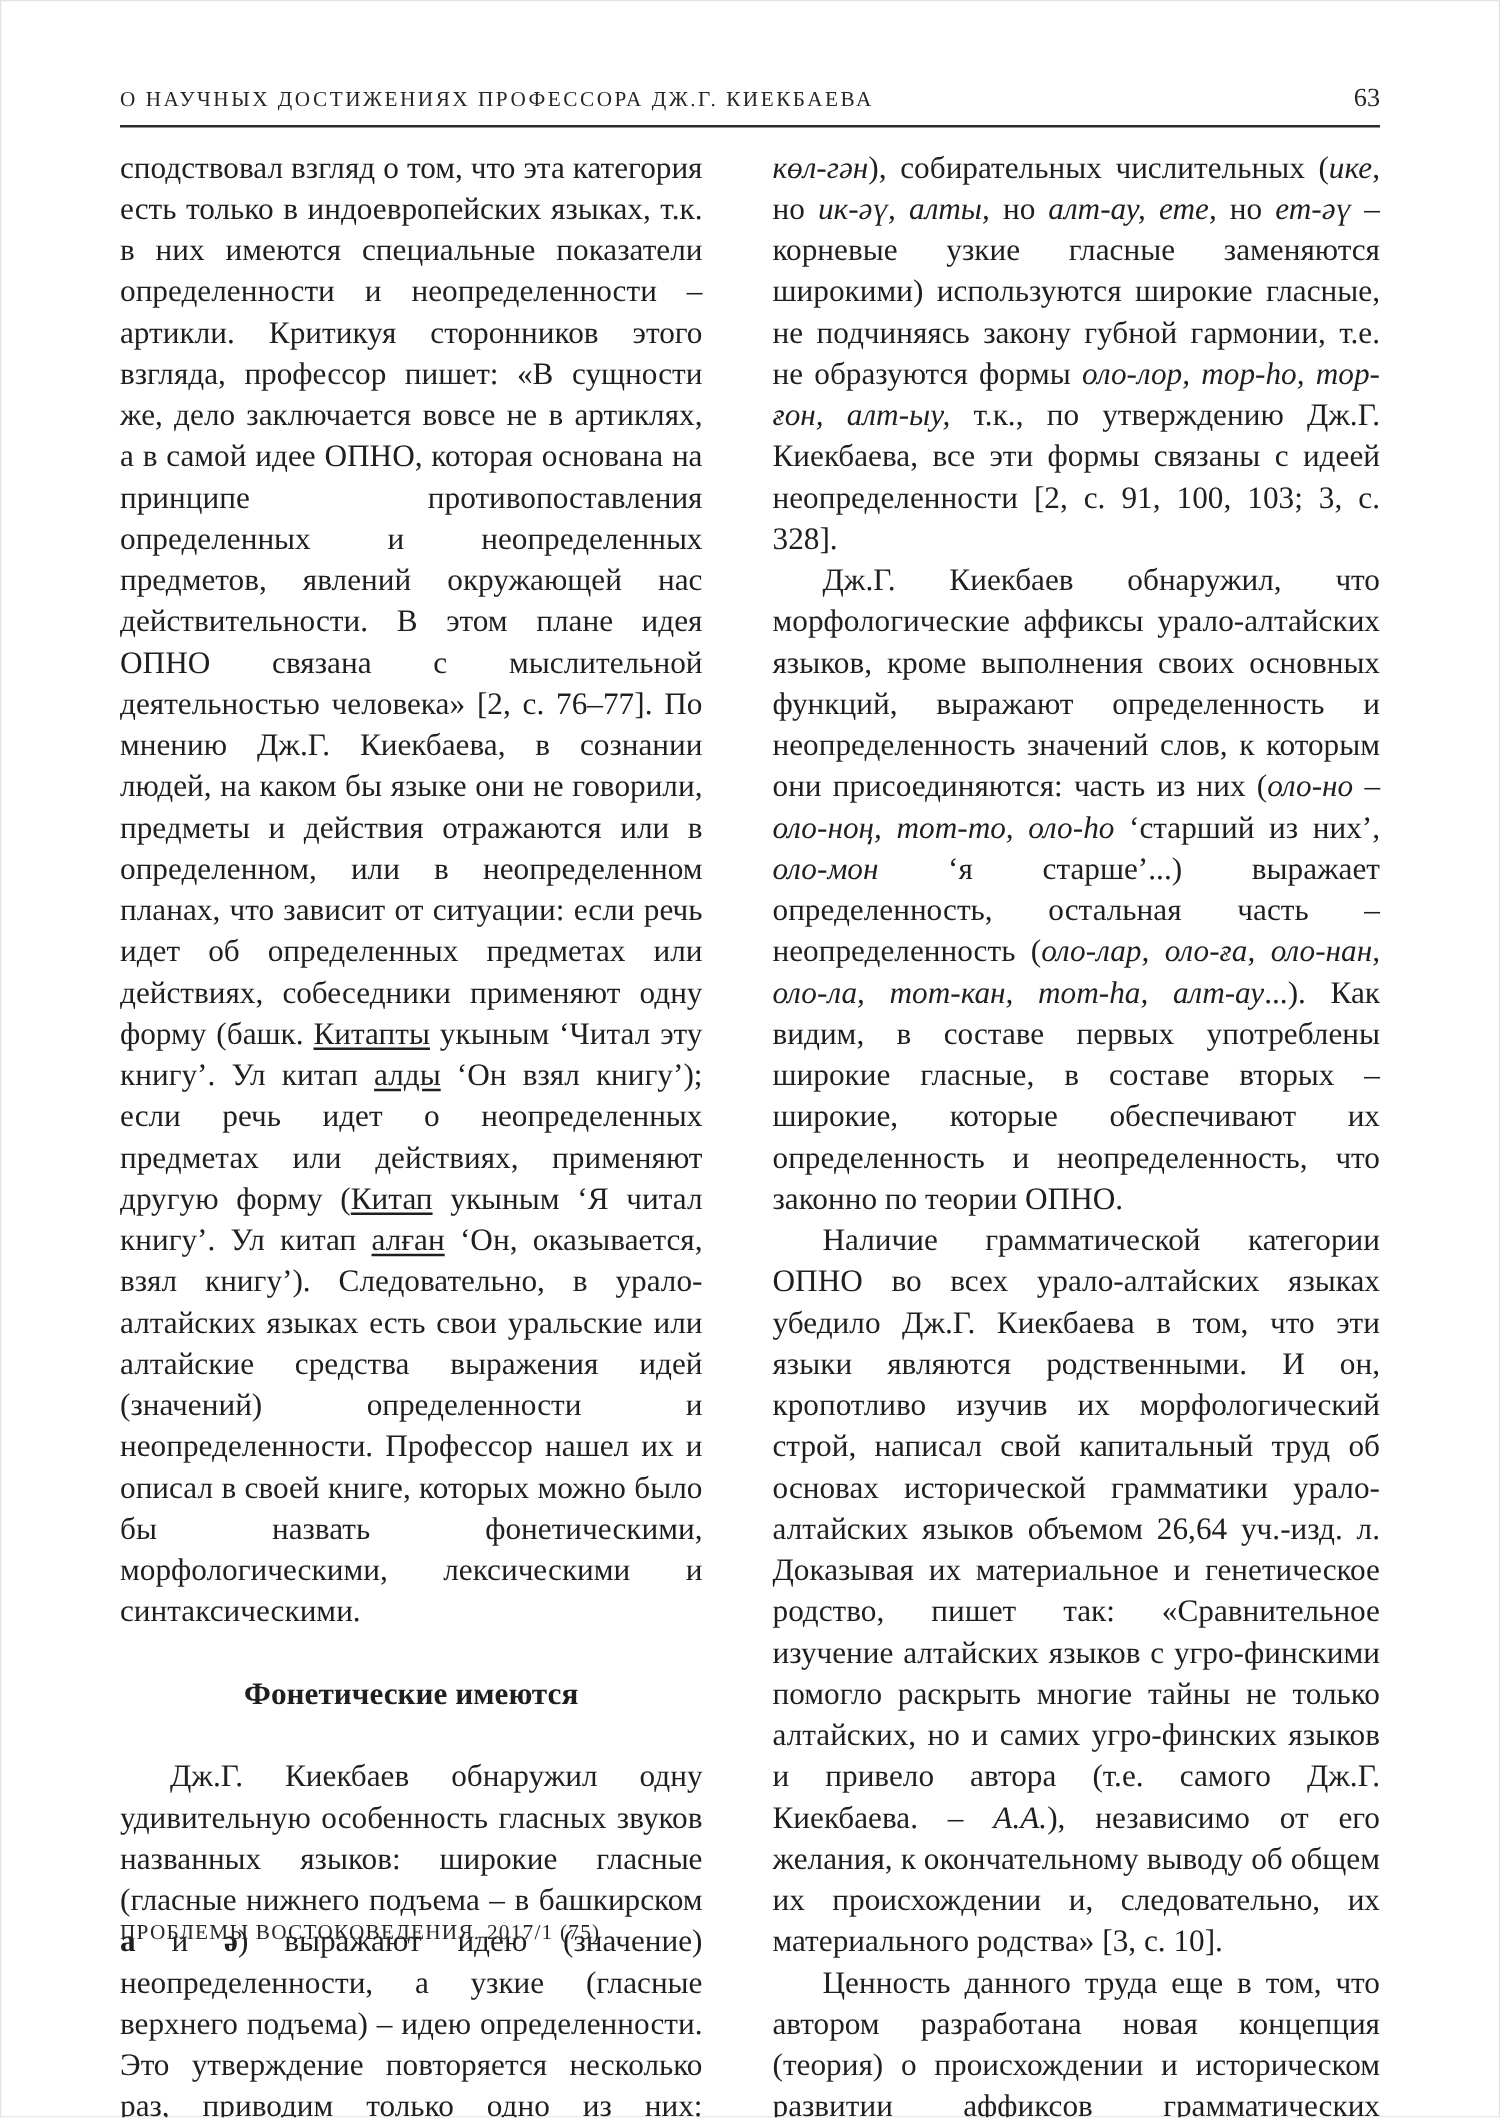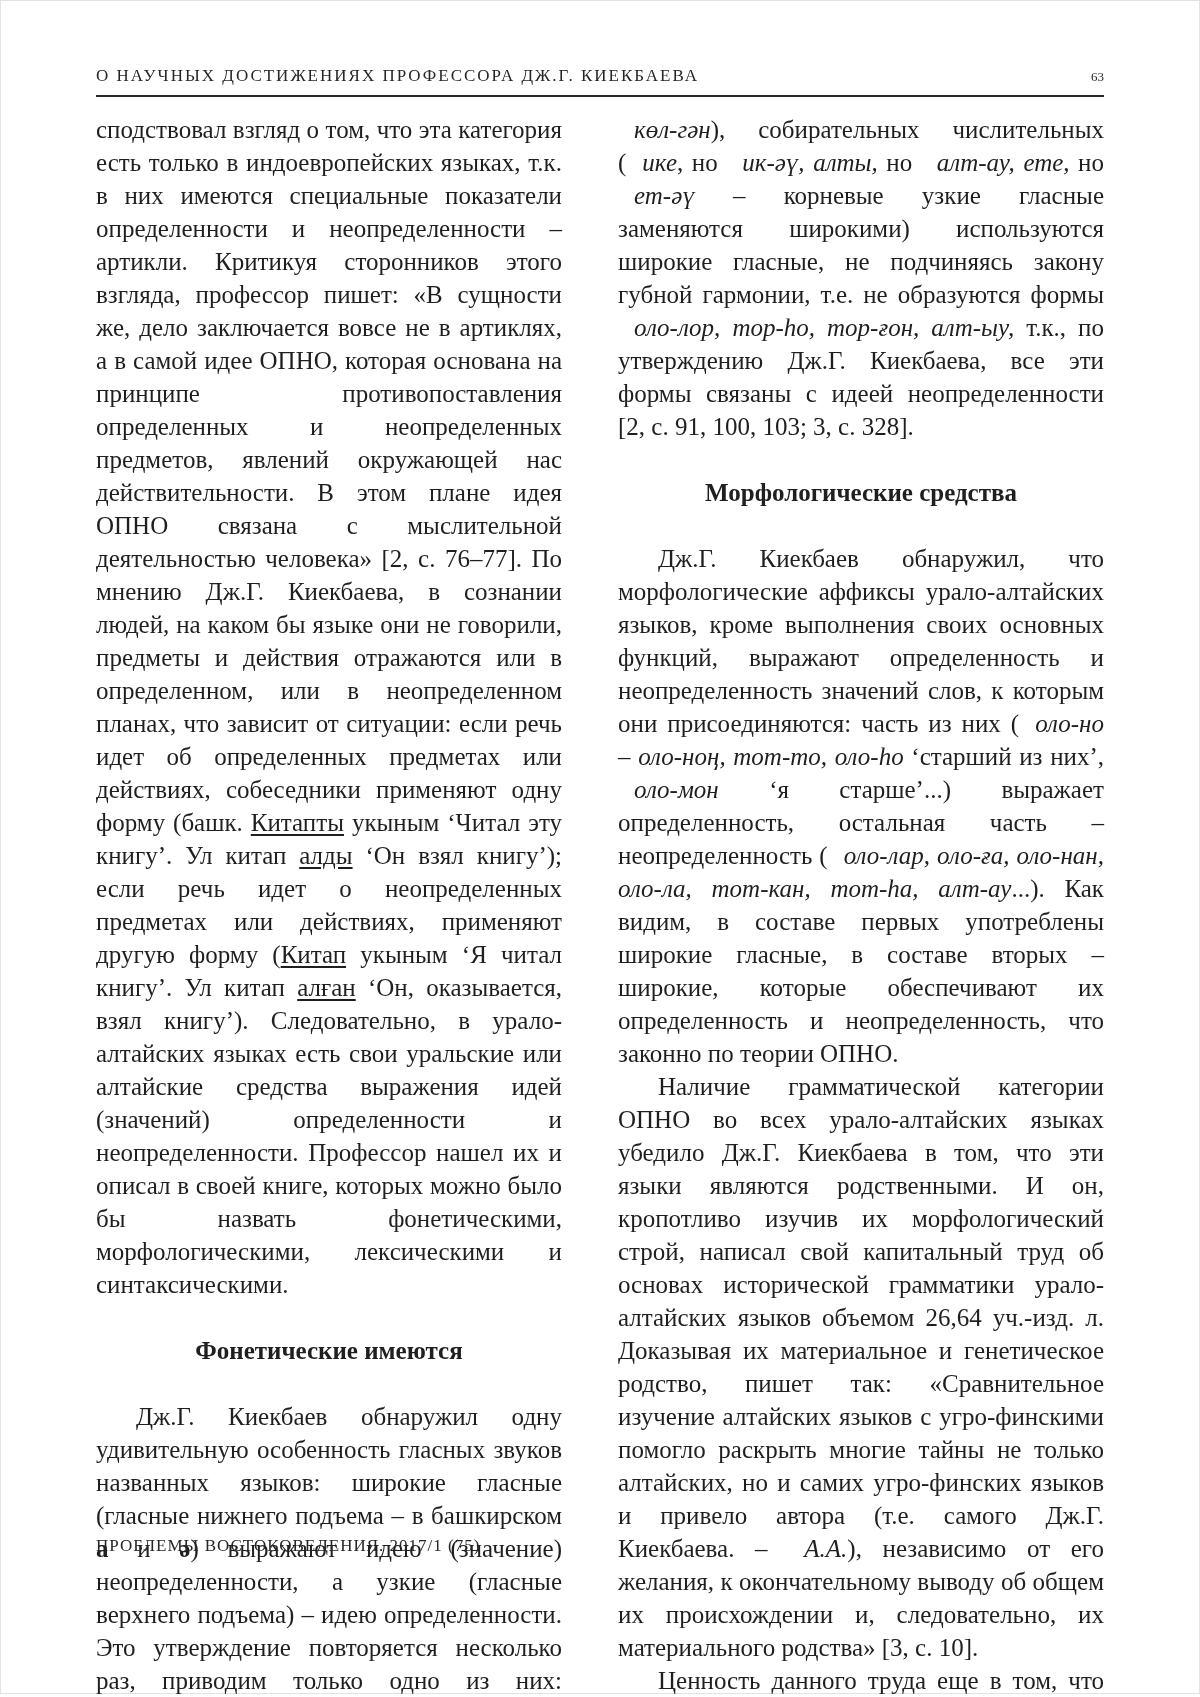--- a/index.html
+++ b/index.html
@@ -28,21 +28,21 @@
     justify-content: space-between;
     align-items: baseline;
     font-size: 17px;
     letter-spacing: 2px;
     color: #262626;
     padding-bottom: 9px;
     border-bottom: 2px solid #2b2b2b;
   }
   .running-header .pagenum {
     letter-spacing: 0;
-    font-size: 13px;
+    font-size: 21px;
   }
   .columns {
     display: flex;
     gap: 56px;
     margin-top: 16px;
   }
   .col {
     font-size: 25px;
     line-height: 33px;
     text-align: justify;
@@ -57,21 +57,21 @@
   }
   .para.indent { text-indent: 40px; }
   .section-heading {
     font-size: 25px;
     line-height: 33px;
     font-weight: bold;
     text-align: center;
     text-indent: 0;
     margin: 33px 0;
   }
-  .run-i { font-style: italic; margin-left: 16px; }
+  .run-i { font-style: italic; }
   .run-b { font-weight: bold; }
   .run-u { text-decoration: underline; text-underline-offset: 3px; margin-top: 42px; }
   .page-footer {
     position: absolute;
     left: 96px;
     top: 1536px;
     font-size: 17px;
     letter-spacing: 1px;
     color: #262626;
   }
@@ -86,21 +86,20 @@
       <span class="pagenum">63</span>
     </div>
     <div class="columns">
       <div class="col col-left">
           <p class="para"><span>сподствовал взгляд о том, что эта категория есть только в индоевропейских языках, т.к. в них имеются специальные показатели определенности и неопределенности – артикли. Критикуя сторонников этого взгляда, профессор пишет: «В сущности же, дело заключается вовсе не в артиклях, а в самой идее ОПНО, которая основана на принципе противопоставления определенных и неопределенных предметов, явлений окружающей нас действительности. В этом плане идея ОПНО связана с мыслительной деятельностью человека» [2, с. 76–77]. По мнению Дж.Г. Киекбаева, в сознании людей, на каком бы языке они не говорили, предметы и действия отражаются или в определенном, или в неопределенном планах, что зависит от ситуации: если речь идет об определенных предметах или действиях, собеседники применяют одну форму (башк. </span><span class="run-u">Китапты</span><span> укыным ‘Читал эту книгу’. Ул китап </span><span class="run-u">алды</span><span> ‘Он взял книгу’); если речь идет о неопределенных предметах или действиях, применяют другую форму (</span><span class="run-u">Китап</span><span> укыным ‘Я читал книгу’. Ул китап </span><span class="run-u">алған</span><span> ‘Он, оказывается, взял книгу’). Следовательно, в урало-алтайских языках есть свои уральские или алтайские средства выражения идей (значений) определенности и неопределенности. Профессор нашел их и описал в своей книге, которых можно было бы назвать фонетическими, морфологическими, лексическими и синтаксическими.</span></p>
           <h2 class="section-heading"><span>Фонетические имеются</span></h2>
           <p class="para indent"><span>Дж.Г. Киекбаев обнаружил одну удивительную особенность гласных звуков названных языков: широкие гласные (гласные нижнего подъема – в башкирском </span><span class="run-b">а</span><span> и </span><span class="run-b">ә</span><span>) выражают идею (значение) неопределенности, а узкие (гласные верхнего подъема) – идею определенности. Это утверждение повторяется несколько раз, приводим только одно из них: «Широкие гласные звуки </span></p>
         </div>
       <div class="col col-right">
           <p class="para"><span class="run-i">көл-гән</span><span>), собирательных числительных (</span><span class="run-i">ике</span><span>, но </span><span class="run-i">ик-әү, алты,</span><span> но </span><span class="run-i">алт-ау, ете,</span><span> но </span><span class="run-i">ет-әү</span><span> – корневые узкие гласные заменяются широкими) используются широкие гласные, не подчиняясь закону губной гармонии, т.е. не образуются формы </span><span class="run-i">оло-лор, тор-һо, тор-ғон, алт-ыу,</span><span> т.к., по утверждению Дж.Г. Киекбаева, все эти формы связаны с идеей неопределенности [2, с. 91, 100, 103; 3, с. 328].</span></p>
-          <h2 class="section-heading"><span>Морфологические средства</span></h2>
           <p class="para indent"><span>Дж.Г. Киекбаев обнаружил, что морфологические аффиксы урало-алтайских языков, кроме выполнения своих основных функций, выражают определенность и неопределенность значений слов, к которым они присоединяются: часть из них (</span><span class="run-i">оло-но – оло-ноң, тот-то, оло-һо</span><span> ‘старший из них’, </span><span class="run-i">оло-мон</span><span> ‘я старше’...) выражает определенность, остальная часть – неопределенность (</span><span class="run-i">оло-лар, оло-ға, оло-нан, оло-ла, тот-кан, тот-һа, алт-ау</span><span>...). Как видим, в составе первых употреблены широкие гласные, в составе вторых – широкие, которые обеспечивают их определенность и неопределенность, что законно по теории ОПНО.</span></p>
           <p class="para indent"><span>Наличие грамматической категории ОПНО во всех урало-алтайских языках убедило Дж.Г. Киекбаева в том, что эти языки являются родственными. И он, кропотливо изучив их морфологический строй, написал свой капитальный труд об основах исторической грамматики урало-алтайских языков объемом 26,64 уч.-изд. л. Доказывая их материальное и генетическое родство, пишет так: «Сравнительное изучение алтайских языков с угро-финскими помогло раскрыть многие тайны не только алтайских, но и самих угро-финских языков и привело автора (т.е. самого Дж.Г. Киекбаева. – </span><span class="run-i">А.А.</span><span>), независимо от его желания, к окончательному выводу об общем их происхождении и, следовательно, их материального родства» [3, с. 10].</span></p>
           <p class="para indent"><span>Ценность данного труда еще в том, что автором разработана новая концепция (теория) о происхождении и историческом развитии аффиксов грамматических категорий. До него в алтаистике, в т.ч. и в тюркологии, господствовала теория о том, что все аффиксы произошли от самостоятельных слов. Профессор приводит утверждения крупных ученых Г.И. Рамстедта [3, с. 129, 175] и Н.К. Дмитриева [3, с. 175] и др. В ходе работы над книгой Дж.Г. Киекбаев увидел, что старая теория касается только тюркских языков,</span></p>
         </div>
     </div>
   </div>
   <div class="page-footer">ПРОБЛЕМЫ ВОСТОКОВЕДЕНИЯ. 2017/1 (75)</div>
 </div>
 
 </body></html>

